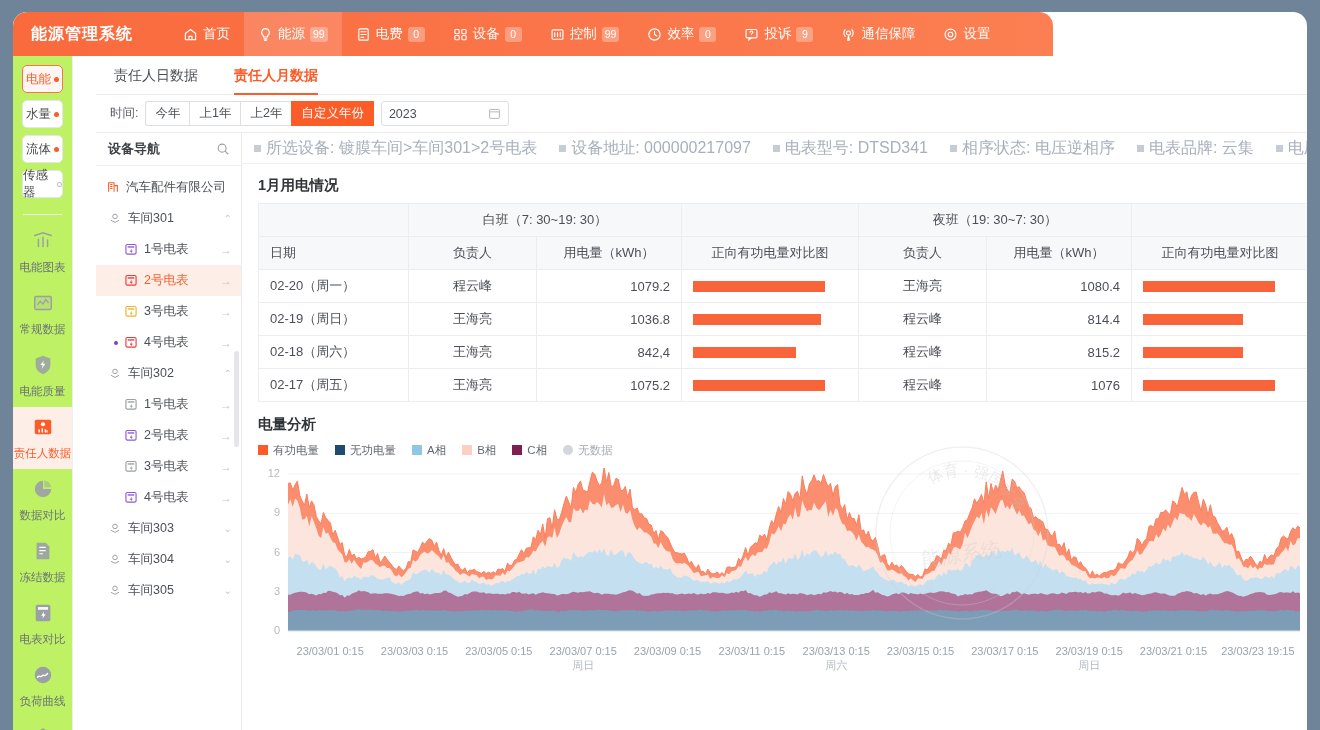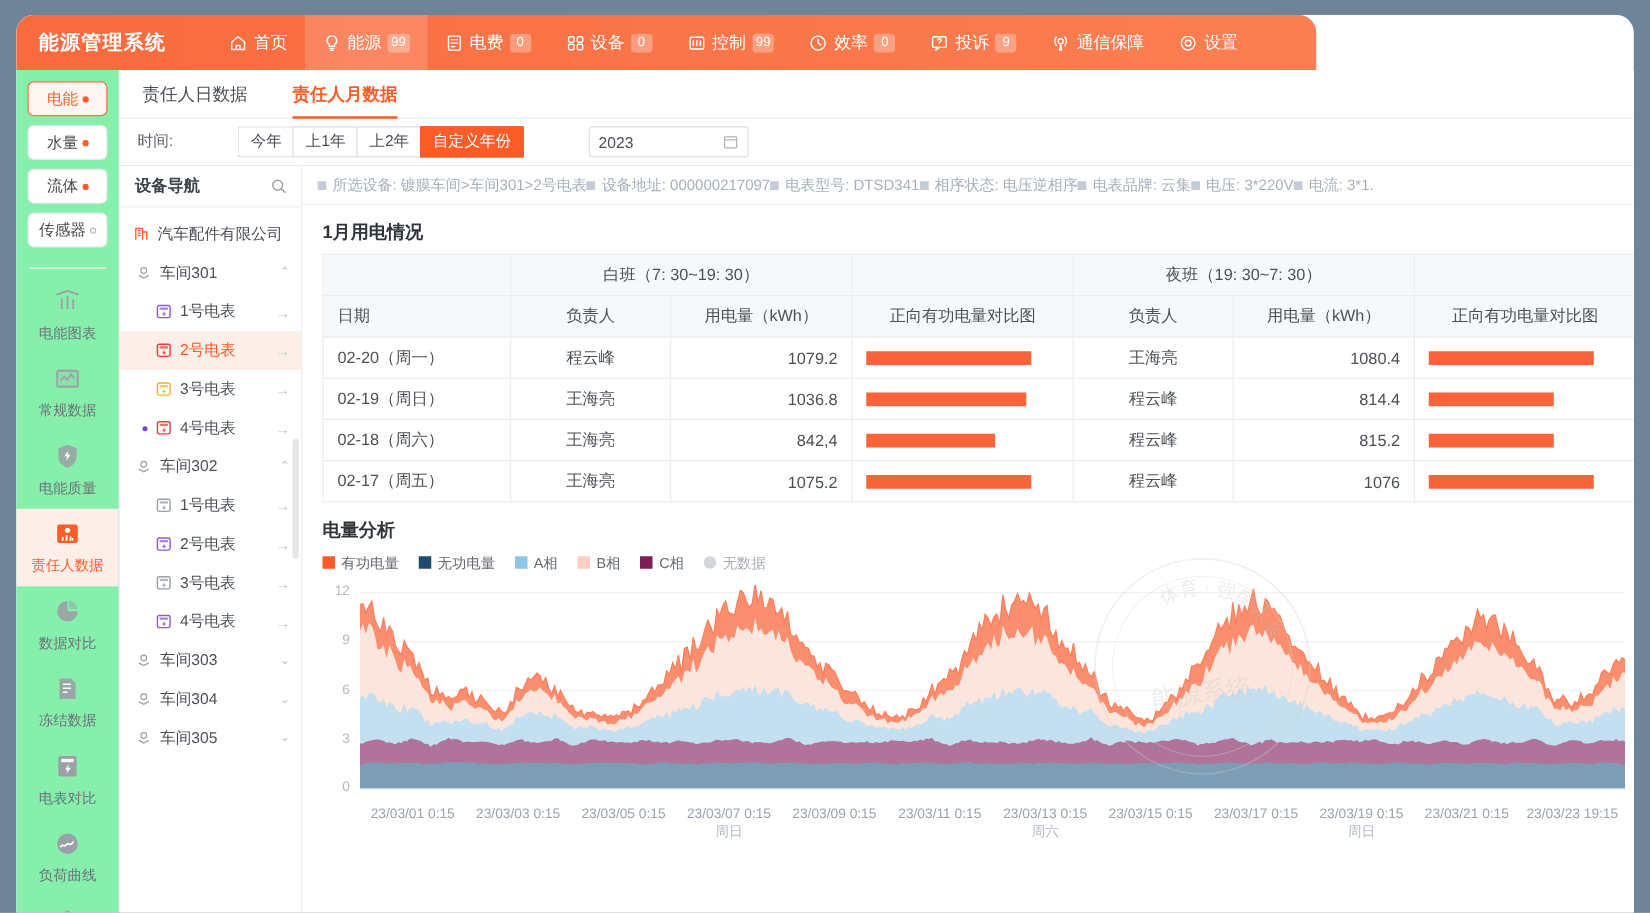--- a/index.html
+++ b/index.html
@@ -51,22 +51,22 @@
     display: inline-block; min-width: 17px; height: 15px; line-height: 15px;
     padding: 0 3px; border-radius: 3px;
     background: rgba(255,255,255,0.3);
     font-size: 10.5px; text-align: center; color: #fff;
     font-family: "Liberation Sans", sans-serif;
   }
 
   
   .rail {
     position: absolute; left: 0; top: 44px;
-    width: 83px; height: 674px;
-    background: #86efac;
+    width: 60px; height: 674px;
+    background: #bef264;
     border-right: 1px solid #eef0f3;
     overflow: hidden;
   }
   .chiplist { padding: 9px 9px 6px 9px; }
   .chip {
     height: 28px; margin-bottom: 7px;
     border: 1px solid #e3e6ea; border-radius: 5px;
     display: flex; align-items: center; justify-content: center; gap: 3px;
     font-size: 12.5px; color: #4a4a4a; cursor: pointer; background: #fff;
   }
@@ -110,21 +110,21 @@
     margin-right: 36px; cursor: pointer; position: relative; white-space: nowrap;
   }
   .tab.active { color: #fb5c28; font-weight: bold; }
   .tab.active::after {
     content: ""; position: absolute; left: 0; right: 0; bottom: 0;
     height: 2px; background: #fb5c28;
   }
 
   .filterbar {
     height: 38px; display: flex; align-items: center;
-    padding-left: 14px; border-bottom: 1px solid #ececec; background: #fff; gap: 45px;
+    padding-left: 14px; border-bottom: 1px solid #ececec; background: #fff;
   }
   .filterlabel { font-size: 12.5px; color: #5d6168; margin-right: 7px; }
   .segment { display: flex; height: 25px; }
   .segbtn {
     min-width: 44px; padding: 0 9px; height: 25px; line-height: 23px;
     border: 1px solid #dcdfe3; border-right: none;
     font-size: 12.5px; color: #4c5056; text-align: center;
     background: #fff; cursor: pointer; white-space: nowrap;
   }
   .segbtn:first-child { border-radius: 3px 0 0 3px; }
@@ -171,23 +171,23 @@
     position: absolute; margin-left: -10px;
   }
   .treescroll {
     position: absolute; right: 2px; top: 218px;
     width: 5px; height: 96px; border-radius: 3px; background: #e4e6e9;
   }
 
   
   .main { flex: 1; overflow: hidden; position: relative; background: #fff; }
   .infobar {
-    height: 31px; display: flex; align-items: center; 
+    height: 31px; display: flex; align-items: center; gap: 22px;
     padding: 0 12px; border-bottom: 1px solid #f0f0f0;
-    font-size: 12px; color: #a8b0bb; white-space: nowrap; overflow: hidden;
+    font-size: 16px; color: #a8b0bb; white-space: nowrap; overflow: hidden;
   }
   .infoitem { display: flex; align-items: center; gap: 5px; }
   .isq { width: 7px; height: 7px; background: #c6ccd6; display:inline-block; }
 
   .secttitle {
     font-size: 14.5px; font-weight: bold; color: #303438;
     padding: 12px 0 8px 16px;
   }
 
   table.dt { border-collapse: collapse; width: 1045px; margin-left: 16px; table-layout: fixed; }

